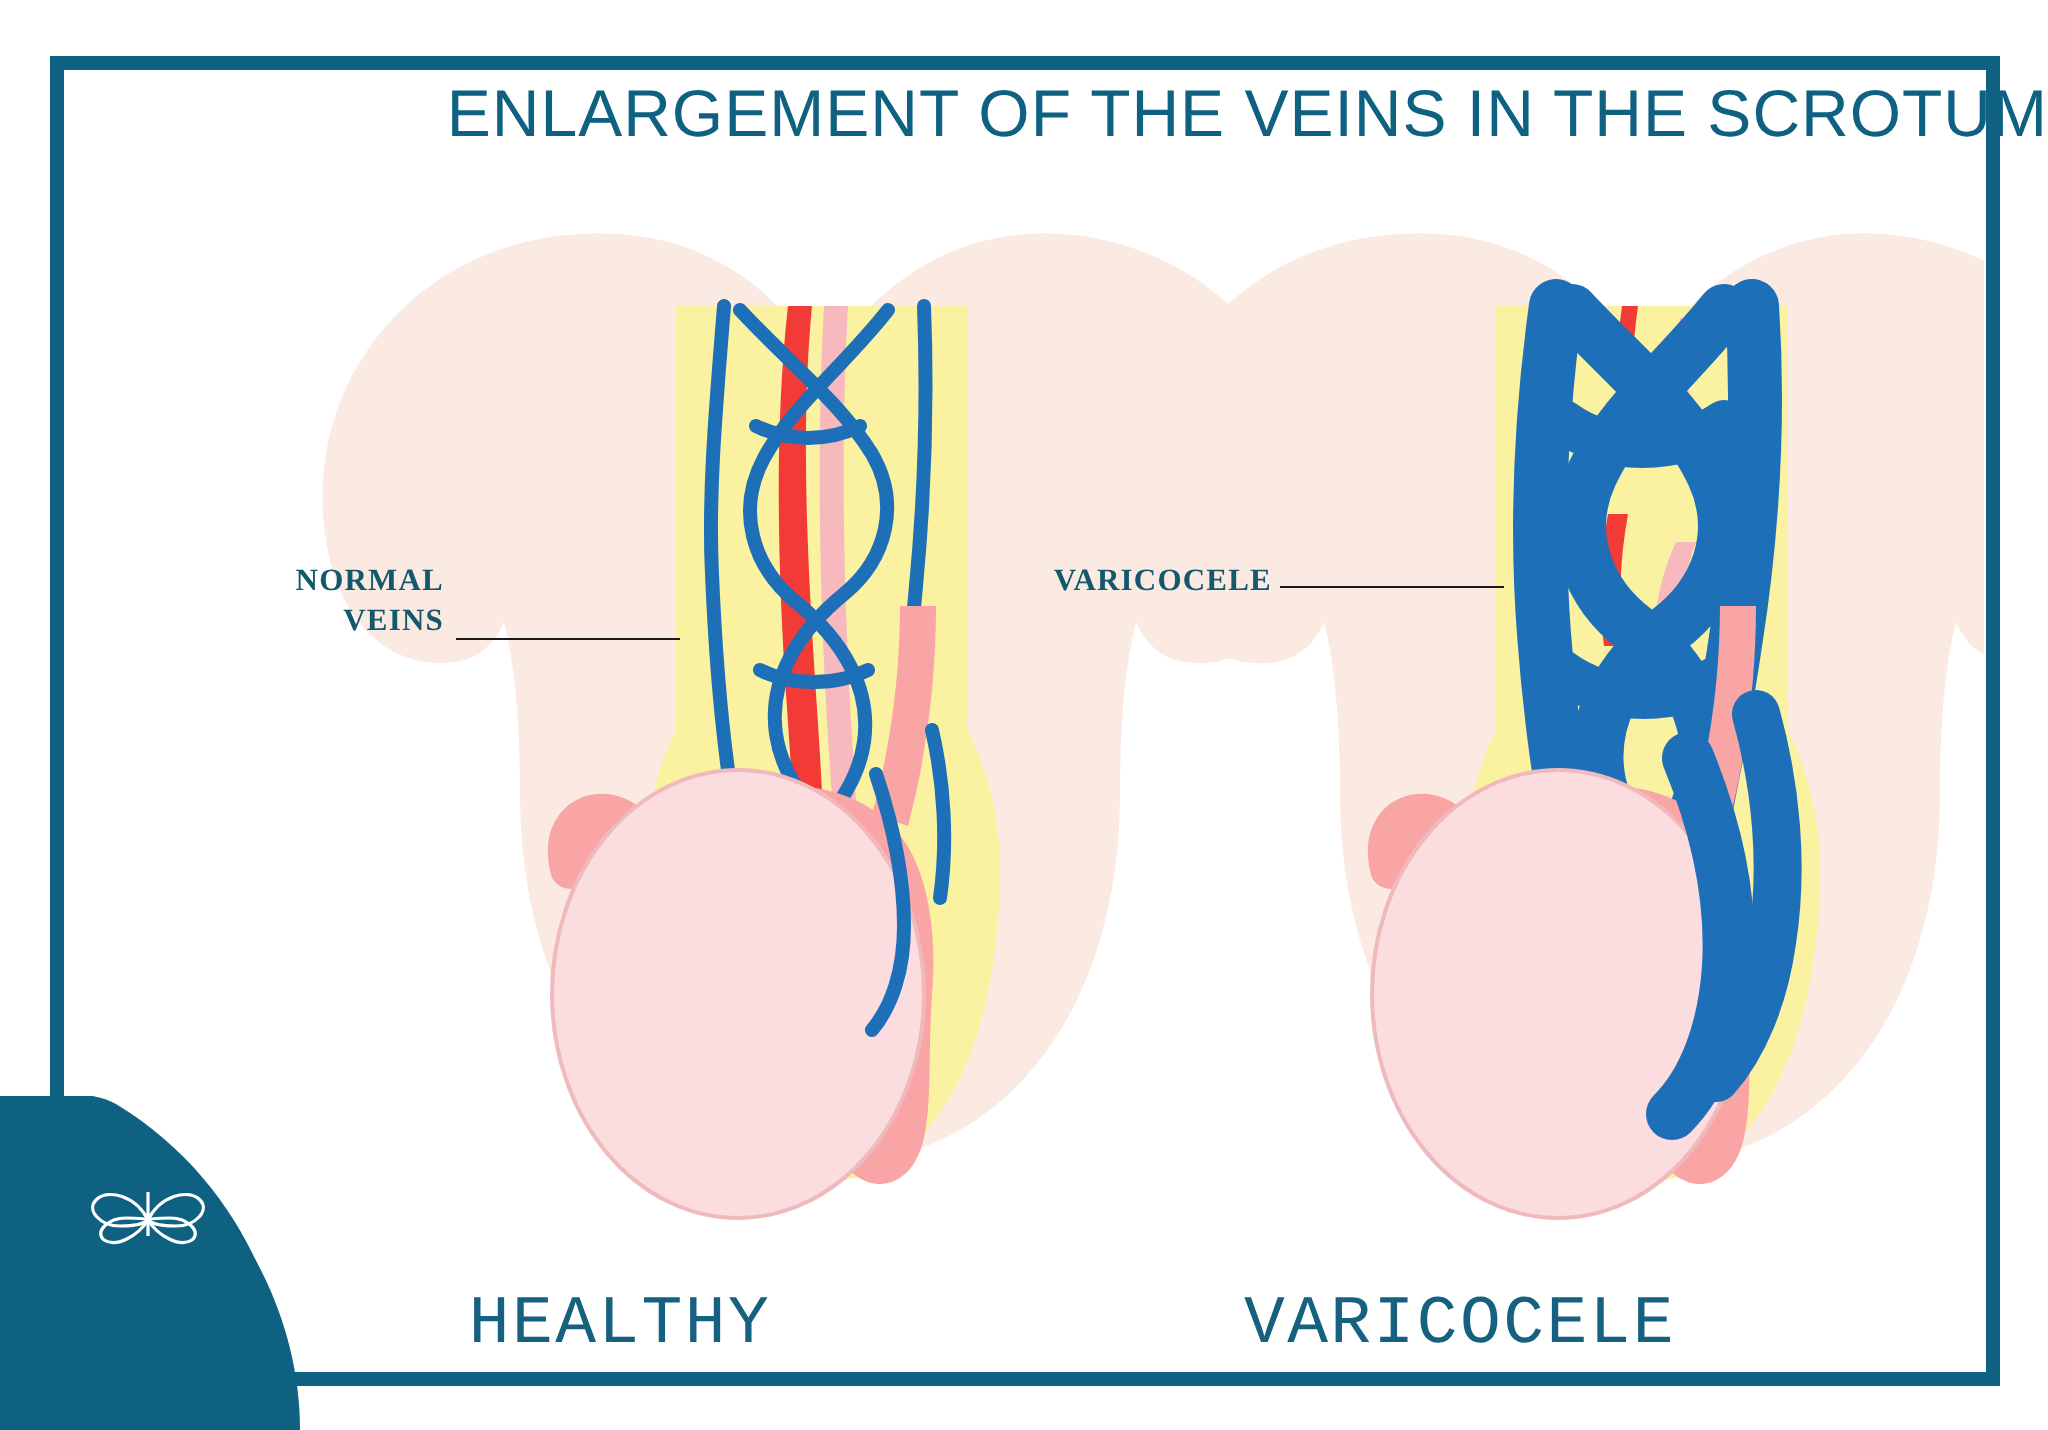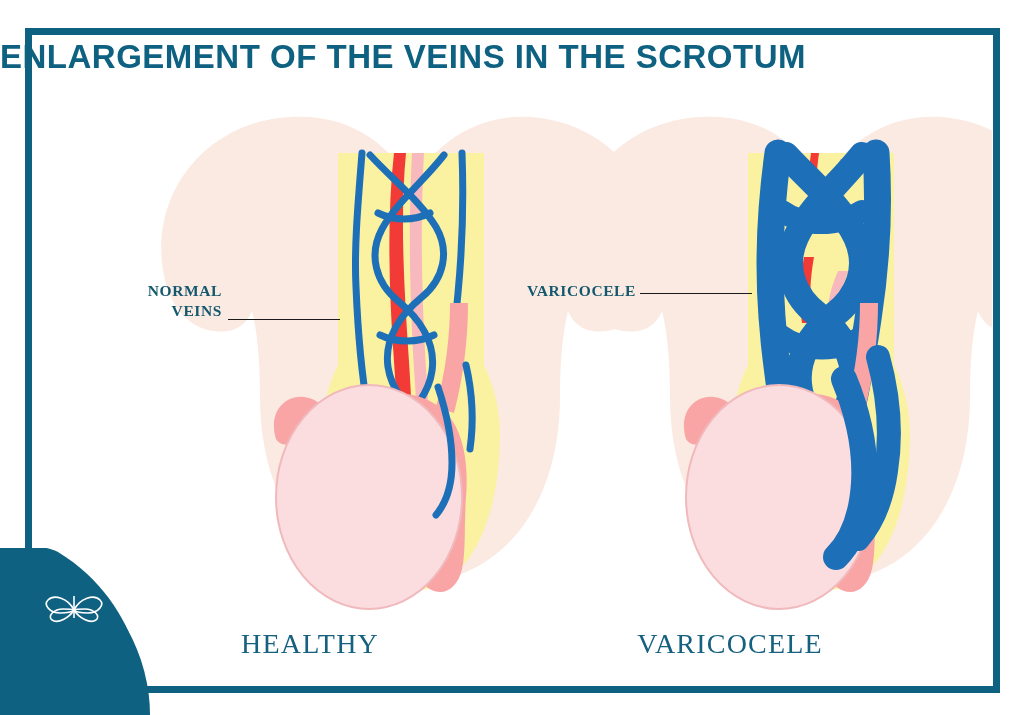--- a/index.html
+++ b/index.html
@@ -34,25 +34,25 @@
     border: 7px solid #0E6180;
     background: #ffffff;
   }
 
   
   .title {
     position: absolute;
     left: 0;
     top: 38px;
     width: 1024px;
-    text-align: left;
+    text-align: right;
     font-family: "Liberation Sans", sans-serif;
     font-size: 33px;
     letter-spacing: 0.5px;
-    font-weight: 700;
+    font-weight: 400;
     color: #0E6180;
     white-space: nowrap;
   }
 
   
   .stage {
     position: absolute;
     left: 32px;
     top: 35px;
     width: 960px;
@@ -79,23 +79,23 @@
     position: absolute;
     height: 0;
     border-top: 1.6px solid #1a1a1a;
   }
   #leader-left  { left: 228px; top: 319px; width: 112px; }
   #leader-right { left: 640px; top: 293px; width: 112px; }
 
   
   .caption {
     position: absolute;
-    top: 628px;
-    font-family: Liberation Serif, serif;
-    font-size: 28px;
+    top: 644px;
+    font-family: Liberation Mono, monospace;
+    font-size: 34px;
     font-weight: 400;
     letter-spacing: 1.2px;
     color: #166080;
     text-align: center;
     white-space: nowrap;
   }
   #caption-left  { left: 175px; width: 270px; }
   #caption-right { left: 570px; width: 320px; }
 
   

